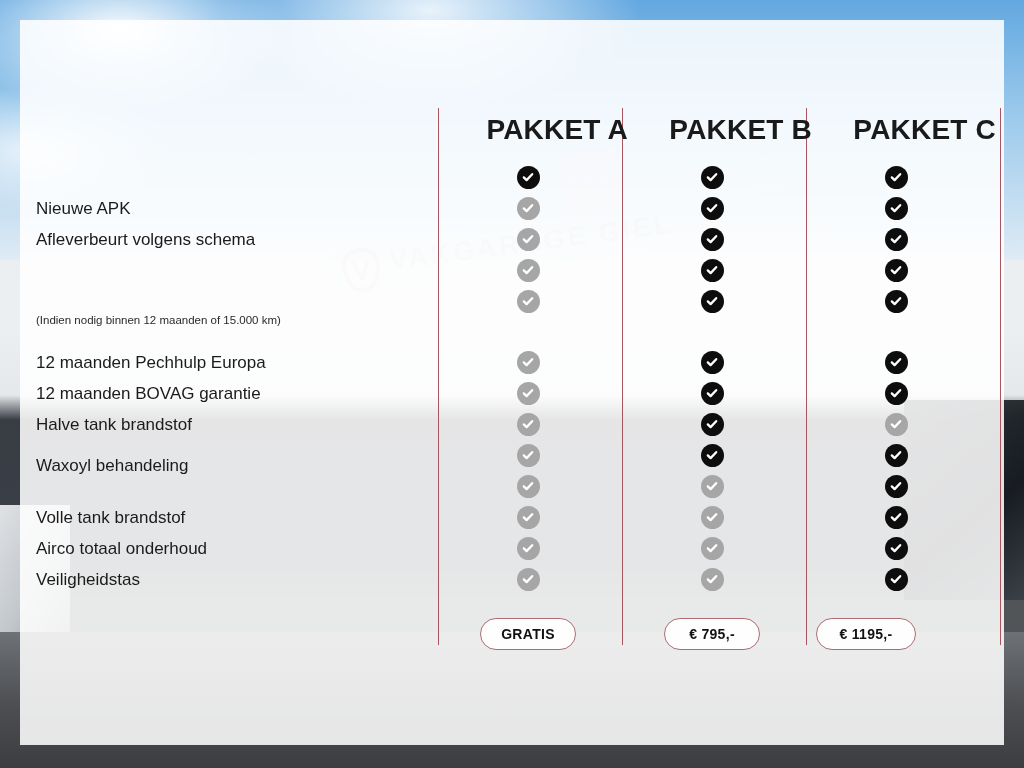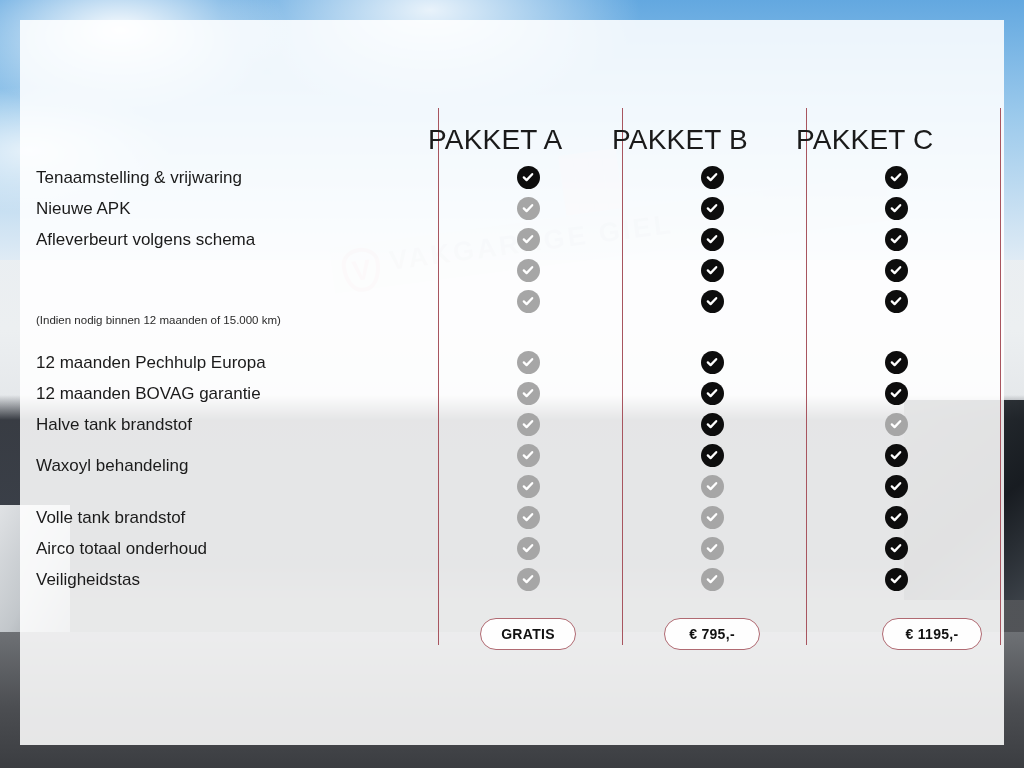--- a/index.html
+++ b/index.html
@@ -128,25 +128,25 @@
   .col-divider {
     position: absolute;
     top: 108px;
     width: 1px;
     height: 537px;
     background: #a8555f;
   }
 
   .pkg-header {
     position: absolute;
-    top: 124px;
+    top: 114px;
     font-size: 28px;
     color: #1a1a1a;
-    font-weight: normal;
-    text-align: left;
+    font-weight: bold;
+    text-align: right;
     letter-spacing: .2px;
     white-space: nowrap;
   }
 
   .feature-label {
     position: absolute;
     left: 36px;
     font-size: 17px;
     color: #1b1b1b;
     white-space: nowrap;
@@ -210,21 +210,20 @@
 
 <div id="content">
 
 <div class="col-divider" style="left: 438px;"></div>
     <div class="col-divider" style="left: 622px;"></div>
     <div class="col-divider" style="left: 806px;"></div>
     <div class="col-divider" style="left: 1000px;"></div>
     <div class="pkg-header" style="left: 428px; width: 200px;">PAKKET A</div>
     <div class="pkg-header" style="left: 612px; width: 200px;">PAKKET B</div>
     <div class="pkg-header" style="left: 796px; width: 200px;">PAKKET C</div>
-    <div class="feature-label" style="top: 168px;">Tenaamstelling &amp; vrijwaring</div>
     <div class="check on" style="left: 516.5px; top: 165.5px;">
       <svg viewBox="0 0 16 16">
         <path d="M3.2 8.4 L6.4 11.6 L12.8 4.8"></path>
       </svg>
     </div>
     <div class="check on" style="left: 700.5px; top: 165.5px;">
       <svg viewBox="0 0 16 16">
         <path d="M3.2 8.4 L6.4 11.6 L12.8 4.8"></path>
       </svg>
     </div>
@@ -418,14 +417,14 @@
         <path d="M3.2 8.4 L6.4 11.6 L12.8 4.8"></path>
       </svg>
     </div>
     <div class="check on" style="left: 884.5px; top: 567.5px;">
       <svg viewBox="0 0 16 16">
         <path d="M3.2 8.4 L6.4 11.6 L12.8 4.8"></path>
       </svg>
     </div>
     <div class="price-pill" style="left: 480px; width: 96px;">GRATIS</div>
     <div class="price-pill" style="left: 664px; width: 96px;">€ 795,-</div>
-    <div class="price-pill" style="left: 882px; width: 100px; text-align: center;">€ 1195,-</div>
+    <div class="price-pill" style="left: 816px; width: 100px; text-align: center;">€ 1195,-</div>
   </div>
 
 </body></html>

